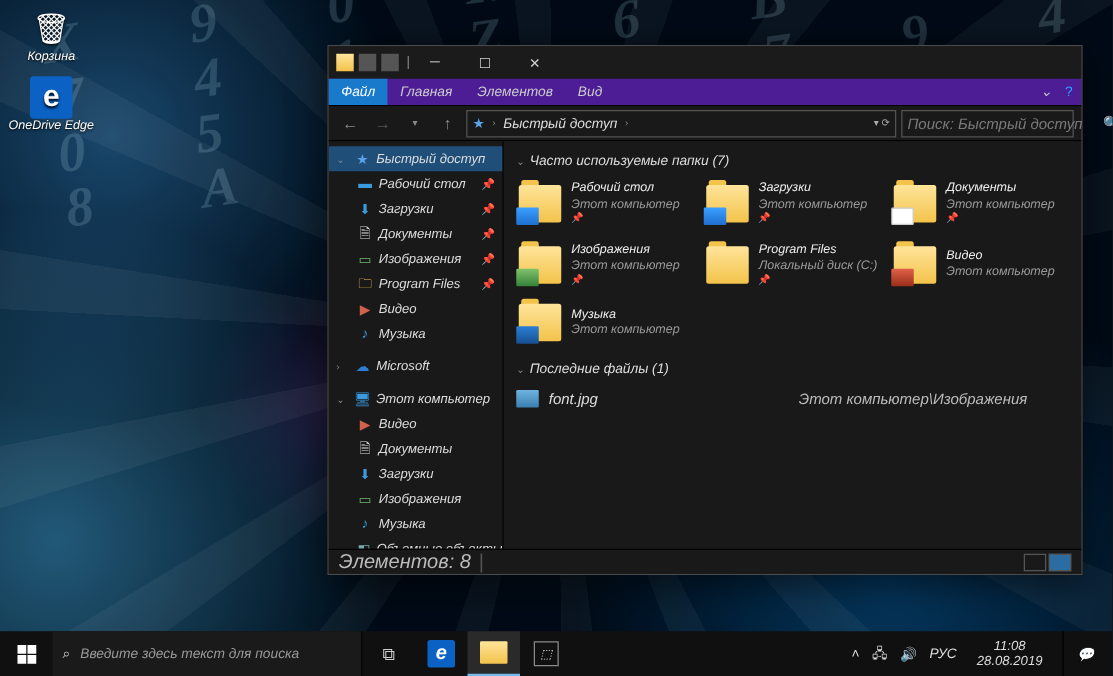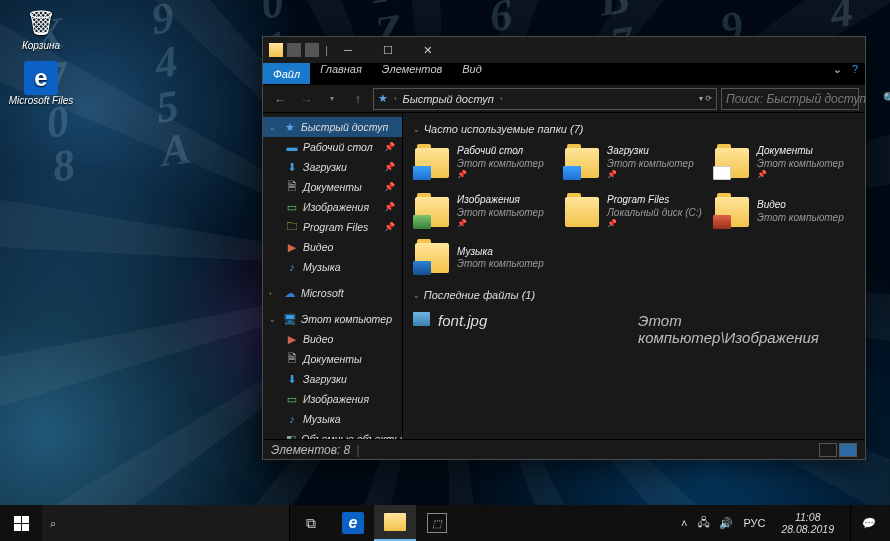--- a/index.html
+++ b/index.html
@@ -26,21 +26,21 @@
 
 
 .window{position:absolute;left:262px;top:36px;width:604px;height:424px;background:#1b1b1b;border:1px solid #4a4a4a;display:flex;flex-direction:column;box-shadow:0 8px 30px rgba(0,0,0,.6)}
 .titlebar{height:26px;background:#1b1b1b;display:flex;align-items:center;color:#ddd;font-size:11px}
 .titlebar .ticons{display:flex;gap:4px;padding:0 6px}
 .titlebar .ticons span{width:14px;height:14px;display:inline-block}
 .titlebar .title{flex:1;padding-left:4px}
 .winctl{display:flex}
 .winctl div{width:40px;height:26px;display:flex;align-items:center;justify-content:center;color:#ccc;font-style:normal;font-size:11px;cursor:pointer}
 
-.ribbon{height:22px;background:#000000;display:flex;color:#ccc;font-size:11px;border-bottom:1px solid #000}
+.ribbon{height:22px;background:#4c1d95;display:flex;align-items:center;color:#ccc;font-size:11px;border-bottom:1px solid #000}
 .ribbon .file{background:#1979ca;color:#fff;padding:3px 10px;height:100%;display:flex;align-items:center;cursor:pointer}
 .ribbon .tab{padding:0 10px;cursor:pointer}
 .ribbon .spacer{flex:1}
 .ribbon .help{width:20px;text-align:center;color:#29a0ff;cursor:pointer;font-style:normal}
 .ribbon .chev{width:16px;text-align:center;cursor:pointer}
 
 .addrrow{height:28px;background:#191919;display:flex;align-items:center;padding:3px 6px;gap:4px;border-bottom:1px solid #000}
 .navbtn{width:22px;height:22px;display:flex;align-items:center;justify-content:center;color:#888;font-style:normal;cursor:pointer;font-size:13px}
 .addrbar{flex:1;height:22px;border:1px solid #535353;background:#191919;display:flex;align-items:center;color:#ddd;font-size:11px;padding:0 4px;gap:6px}
 .addrbar .seg{cursor:pointer}
@@ -68,26 +68,26 @@
 .folder{display:flex;align-items:center;gap:8px;cursor:pointer;padding:2px}
 .folder .fic{width:34px;height:30px;position:relative;flex-shrink:0}
 .folder .fic .base{position:absolute;inset:0;background:linear-gradient(#ffe49a,#f3c34a);border-radius:2px}
 .folder .fic .tab{position:absolute;top:-4px;left:2px;width:14px;height:6px;background:#f3c34a;border-radius:2px 2px 0 0}
 .folder .fic .ovl{position:absolute;bottom:-2px;left:-2px;width:18px;height:14px;border-radius:1px}
 .folder .meta{display:flex;flex-direction:column;font-size:10px;line-height:1.25}
 .folder .meta .nm{color:#eee}
 .folder .meta .loc{color:#9a9a9a}
 .folder .meta .pn{color:#888;font-size:8px;font-style:normal}
 
-.filelist .filerow{display:flex;align-items:flex-start;font-size:15px;padding:3px 0;cursor:pointer}
+.filelist .filerow{display:flex;align-items:flex-start;font-size:12px;padding:3px 0;cursor:pointer}
 .filerow .fico{width:18px;height:14px;margin-right:8px;background:linear-gradient(#6fb3e0,#3a7fb0);border-radius:1px}
 .filerow .fname{flex:0 0 200px}
 .filerow .fpath{color:#bcbcbc}
 
-.status{height:20px;background:#191919;border-top:1px solid #000;color:#bbb;font-size:12px;display:flex;align-items:center;padding:0 8px}
+.status{height:20px;background:#191919;border-top:1px solid #000;color:#bbb;font-size:16px;display:flex;align-items:center;padding:0 8px}
 .status .viewbtns{margin-left:auto;display:flex;gap:2px}
 .status .viewbtns span{width:18px;height:14px;border:1px solid #555;cursor:pointer}
 
 
 .taskbar{position:absolute;left:0;right:0;bottom:0;height:36px;background:#101010;display:flex;align-items:center;color:#ddd;font-size:11px}
 .start{width:42px;height:100%;display:flex;align-items:center;justify-content:center;cursor:pointer}
 .winlogo{width:15px;height:15px;display:grid;grid-template:1fr 1fr/1fr 1fr;gap:1px}
 .winlogo span{background:#fff}
 .search{flex:0 0 248px;height:100%;display:flex;align-items:center;background:#1a1a1a;padding:0 8px;gap:8px;cursor:text;border-right:1px solid #000}
 .search .sico{color:#ccc;font-style:normal}
@@ -114,21 +114,21 @@
 
 <div class="wallpaper"></div>
 
 <div class="desktop-icons">
   <div class="dicon">
     <span class="glyph">🗑</span>
     <span>Корзина</span>
   </div>
   <div class="dicon">
     <span class="glyph" style="background:#0b61c4;color:#fff;border-radius:3px;width:34px;height:34px;font-weight:bold">e</span>
-    <span>Microsoft Files</span>
+    <span>OneDrive Edge</span>
   </div>
 </div>
 
 <div class="window">
   <div class="titlebar">
     <div class="ticons">
       <span style="background:linear-gradient(#ffe49a,#f3c34a)"></span>
       <span style="background:#555"></span>
       <span style="background:#555"></span>
     </div>
@@ -370,37 +370,38 @@
   <div class="start">
     <div class="winlogo">
         <span></span>
         <span></span>
         <span></span>
         <span></span>
       </div>
   </div>
   <div class="search">
     <span class="sico">⌕</span>
+    <span class="stext">Введите здесь текст для поиска</span>
   </div>
   <div class="tbicons">
     <div class="tb" style="color:#ccc;font-size:14px">⧉</div>
     <div class="tb">
         <span style="background:#0b61c4;color:#fff;width:22px;height:22px;display:flex;align-items:center;justify-content:center;border-radius:2px;font-weight:bold">e</span>
       </div>
     <div class="tb active">
         <span style="background:linear-gradient(#ffe49a,#f3c34a);width:22px;height:18px;display:block;border-radius:1px"></span>
       </div>
     <div class="tb">
         <span style="width:20px;height:20px;border:1px solid #888;display:flex;align-items:center;justify-content:center;font-size:10px">⬚</span>
       </div>
   </div>
   <div class="tray">
     <span class="ti">˄</span>
     <span class="ti">🖧</span>
     <span class="ti">🔊</span>
-    <span class="ti" style="">РУС</span>
+    <span class="ti" style="font-style:italic">РУС</span>
     <div class="clock">
       <div>11:08</div>
       <div>28.08.2019</div>
     </div>
     <div class="notif">💬</div>
   </div>
 </div>
 
 </body></html>

